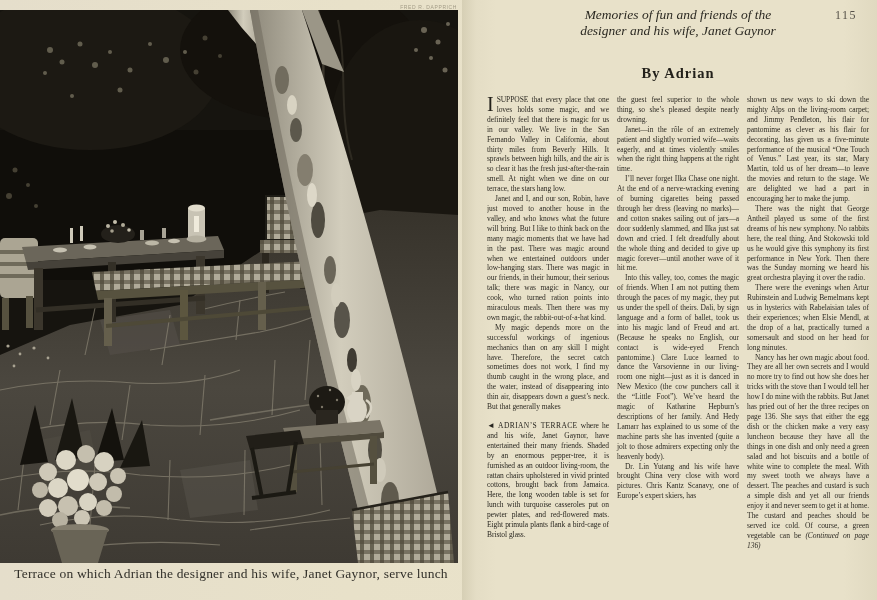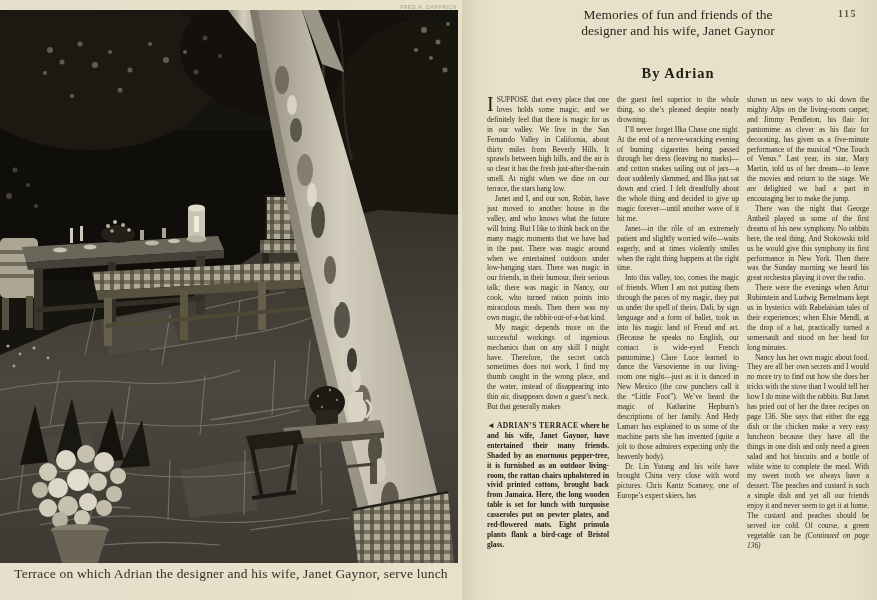--- a/index.html
+++ b/index.html
@@ -6,30 +6,30 @@
   body{width:877px;height:600px;overflow:hidden;background:#e8e1c9;font-family:"Liberation Serif","DejaVu Serif",serif;}
   .spread{position:relative;width:877px;height:600px;background:linear-gradient(90deg,#e5decb 0%,#e8e1c9 40%,#e9e2ca 70%,#e2dbc1 100%);}
   
   .left-page{position:absolute;left:0;top:0;width:462px;height:588px;}
   .photo-credit{position:absolute;top:4px;left:372px;width:85px;font-family:"Liberation Sans","DejaVu Sans",sans-serif;font-size:5px;letter-spacing:.6px;color:#a29b86;text-align:right;}
   .photo{position:absolute;left:0;top:10px;width:458px;height:553px;background:#15130e;box-shadow:0 0 0 1px #201d16 inset;}
   .photo svg{display:block;width:458px;height:553px;}
   .caption{position:absolute;left:0;top:566px;width:462px;text-align:center;font-size:13.5px;color:#32302a;letter-spacing:.2px;white-space:nowrap;}
   
   .right-page{position:absolute;left:462px;top:0;width:415px;height:600px;box-sizing:border-box;padding:0 8px 0 25px;background:linear-gradient(90deg,#d6cfb5 0,#e4ddc5 14px,#e8e1c9 34px,#e8e1c9 92%,#e0d9c0 100%);}
-  .page-number{position:absolute;top:8px;right:20px;font-size:10px;letter-spacing:1.5px;color:#56524a;font-weight:bold;}
+  .page-number{position:absolute;top:8px;right:20px;font-size:12px;letter-spacing:1.5px;color:#56524a;}
   .title{margin:16px 0 0 0;text-align:center;font-size:31px;line-height:34px;font-weight:bold;letter-spacing:.5px;word-spacing:4px;color:#1f1d18;}
-  .subtitle{margin-top:7px;text-align:center;font-size:13.5px;line-height:16px;color:#2b2922;}
+  .subtitle{margin-top:7px;text-align:center;font-style:italic;font-size:13.5px;line-height:16px;color:#2b2922;}
   .byline{margin-top:26px;text-align:center;font-weight:bold;font-size:14.5px;letter-spacing:1px;color:#23211b;}
   .columns{display:flex;gap:8px;margin-top:13px;height:477px;overflow:hidden;}
   .col{width:122px;text-align:justify;font-size:7.5px;line-height:9.9px;letter-spacing:-.05px;color:#2e2b24;hyphens:auto;}
   .col p{margin:0;text-indent:8px;}
   .col p.noindent{text-indent:0;}
   .dropcap{float:left;font-size:20px;line-height:17px;padding:1px 3px 0 0;color:#23211b;}
-  .terrace{margin-top:9px !important;text-indent:0 !important;font-weight:bold;font-size:7.5px;line-height:9.9px;color:#27251f;}
+  .terrace{margin-top:9px !important;text-indent:0 !important;font-weight:normal;font-size:7.5px;line-height:9.9px;color:#27251f;}
   .terrace .lead{letter-spacing:.4px;}
   .terrace .arrow{font-size:8px;letter-spacing:0;}
   .continued{font-style:italic;}
 </style>
 </head>
 <body>
 
 <div class="spread">
 
   <div class="left-page">
@@ -303,22 +303,22 @@
     <div class="columns">
       <div class="col">
         <p class="noindent"><span class="dropcap">I</span><span>SUPPOSE that every place that one loves holds some magic, and we definitely feel that there is magic for us in our valley. We live in the San Fernando Valley in California, about thirty miles from Beverly Hills. It sprawls between high hills, and the air is so clear it has the fresh just-after-the-rain smell. At night when we dine on our terrace, the stars hang low.</span></p>
         <p>Janet and I, and our son, Robin, have just moved to another house in the valley, and who knows what the future will bring. But I like to think back on the many magic moments that we have had in the past. There was magic around when we entertained outdoors under low-hanging stars. There was magic in our friends, in their humour, their serious talk; there was magic in Nancy, our cook, who turned ration points into miraculous meals. Then there was my own magic, the rabbit-out-of-a-hat kind.</p>
         <p>My magic depends more on the successful workings of ingenious mechanics than on any skill I might have. Therefore, the secret catch sometimes does not work, I find my thumb caught in the wrong place, and the water, instead of disappearing into thin air, disappears down a guest’s neck. But that generally makes</p>
         <p class="terrace"><span class="arrow">◄</span> <span class="lead">ADRIAN’S TERRACE</span><span> where he and his wife, Janet Gaynor, have entertained their many friends. Shaded by an enormous pepper-tree, it is furnished as an outdoor living-room, the rattan chairs upholstered in vivid printed cottons, brought back from Jamaica. Here, the long wooden table is set for lunch with turquoise casseroles put on pewter plates, and red-flowered mats. Eight primula plants flank a bird-cage of Bristol glass.</span></p>
       </div>
 
       <div class="col">
         <p class="noindent">the guest feel superior to the whole thing, so she’s pleased despite nearly drowning.</p>
+        <p>Janet—in the rôle of an extremely patient and slightly worried wife—waits eagerly, and at times violently smiles when the right thing happens at the right time.</p>
         <p>I’ll never forget Ilka Chase one night. At the end of a nerve-wracking evening of burning cigarettes being passed through her dress (leaving no marks)—and cotton snakes sailing out of jars—a door suddenly slammed, and Ilka just sat down and cried. I felt dreadfully about the whole thing and decided to give up magic forever—until another wave of it hit me.</p>
-        <p>Janet—in the rôle of an extremely patient and slightly worried wife—waits eagerly, and at times violently smiles when the right thing happens at the right time.</p>
         <p>Into this valley, too, comes the magic of friends. When I am not putting them through the paces of my magic, they put us under the spell of theirs. Dali, by sign language and a form of ballet, took us into his magic land of Freud and art. (Because he speaks no English, our contact is wide-eyed French pantomime.) Clare Luce learned to dance the Varsovienne in our living-room one night—just as it is danced in New Mexico (the cow punchers call it the “Little Foot”). We’ve heard the magic of Katharine Hepburn’s descriptions of her family. And Hedy Lamarr has explained to us some of the machine parts she has invented (quite a jolt to those admirers expecting only the heavenly body).</p>
         <p>Dr. Lin Yutang and his wife have brought China very close with word pictures. Chris Kantz Scanavy, one of Europe’s expert skiers, has</p>
       </div>
 
       <div class="col">
         <p class="noindent">shown us new ways to ski down the mighty Alps on the living-room carpet; and Jimmy Pendleton, his flair for pantomime as clever as his flair for decorating, has given us a five-minute performance of the musical “One Touch of Venus.” Last year, its star, Mary Martin, told us of her dream—to leave the movies and return to the stage. We are delighted we had a part in encouraging her to make the jump.</p>
         <p>There was the night that George Antheil played us some of the first dreams of his new symphony. No rabbits here, the real thing. And Stokowski told us he would give this symphony its first performance in New York. Then there was the Sunday morning we heard his great orchestra playing it over the radio.</p>
         <p>There were the evenings when Artur Rubinstein and Ludwig Bemelmans kept us in hysterics with Rabelaisian tales of their experiences; when Elsie Mendl, at the drop of a hat, practically turned a somersault and stood on her head for long minutes.</p>
         <p><span>Nancy has her own magic about food. They are all her own secrets and I would no more try to find out how she does her tricks with the stove than I would tell her how I do mine with the rabbits. But Janet has pried out of her the three recipes on page 136. She says that either the egg dish or the chicken make a very easy luncheon because they have all the things in one dish and only need a green salad and hot biscuits and a bottle of white wine to complete the meal. With my sweet tooth we always have a dessert. The peaches and custard is such a simple dish and yet all our friends enjoy it and never seem to get it at home. The custard and peaches should be served ice cold. Of course, a green vegetable can be </span><span class="continued">(Continued on page 136)</span></p>
       </div>

